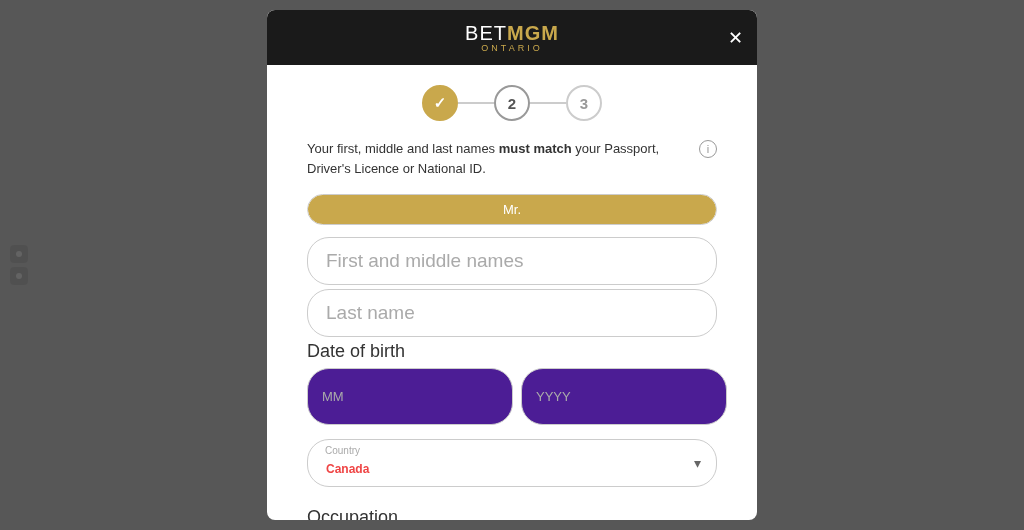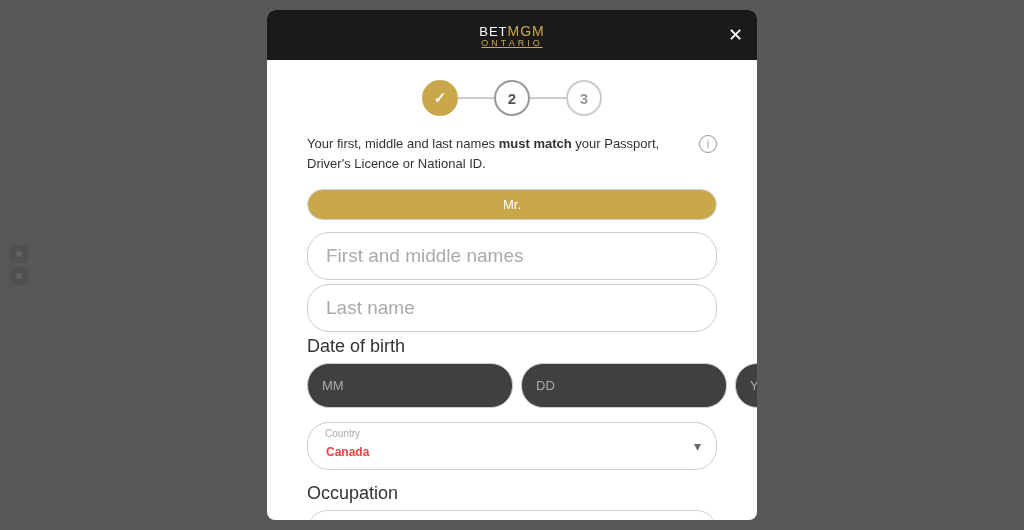--- a/index.html
+++ b/index.html
@@ -43,40 +43,39 @@
       justify-content: center;
       position: relative;
     }
 
     .brand-logo {
       text-align: center;
     }
 
     .brand-logo .bet {
       color: #fff;
-      font-size: 13px;
+      font-size: 20px;
       font-weight: 400;
       letter-spacing: 1px;
     }
 
     .brand-logo .mgm {
       color: #c9a84c;
-      font-size: 14px;
-      font-weight: 400;
+      font-size: 20px;
+      font-weight: 700;
       letter-spacing: 1px;
     }
 
     .brand-logo .ontario {
       display: block;
       color: #c9a84c;
       font-size: 9px;
       letter-spacing: 3px;
       text-align: center;
       margin-top: -2px;
-      text-decoration: underline;
     }
 
     .close-btn {
       position: absolute;
       right: 14px;
       top: 50%;
       transform: translateY(-50%);
       color: #fff;
       background: none;
       border: none;
@@ -205,32 +204,32 @@
     .date-row {
       display: flex;
       gap: 8px;
       margin-bottom: 14px;
     }
 
     .date-row input {
       flex: 1;
       border: 1.5px solid #ccc;
       border-radius: 22px;
-      padding: 14px 14px;
+      padding: 20px 14px;
       font-size: 13px;
       color: #aaa;
       outline: none;
-      background: #404040;
+      background: #4c1d95;
     }
 
     .date-row input::placeholder { color: #aaa; }
 
     .select-wrapper {
       position: relative;
-      margin-bottom: 13px;
+      margin-bottom: 20px;
     }
 
     .select-wrapper .field-label {
       position: absolute;
       top: 6px;
       left: 18px;
       font-size: 10px;
       color: #aaa;
       pointer-events: none;
     }
@@ -359,21 +358,20 @@
       
       <input type="text" class="form-input" placeholder="First and middle names" style="">
 
       
       <input type="text" class="form-input" placeholder="Last name" style="">
 
       
       <span class="label-text">Date of birth</span>
       <div class="date-row">
         <input type="text" placeholder="MM" style="">
-        <input type="text" placeholder="DD" style="">
         <input type="text" placeholder="YYYY" style="">
       </div>
 
       
       <div class="select-wrapper">
         <span class="field-label">Country</span>
         <select>
           <option>Canada</option>
           <option>United States</option>
           <option>United Kingdom</option>

